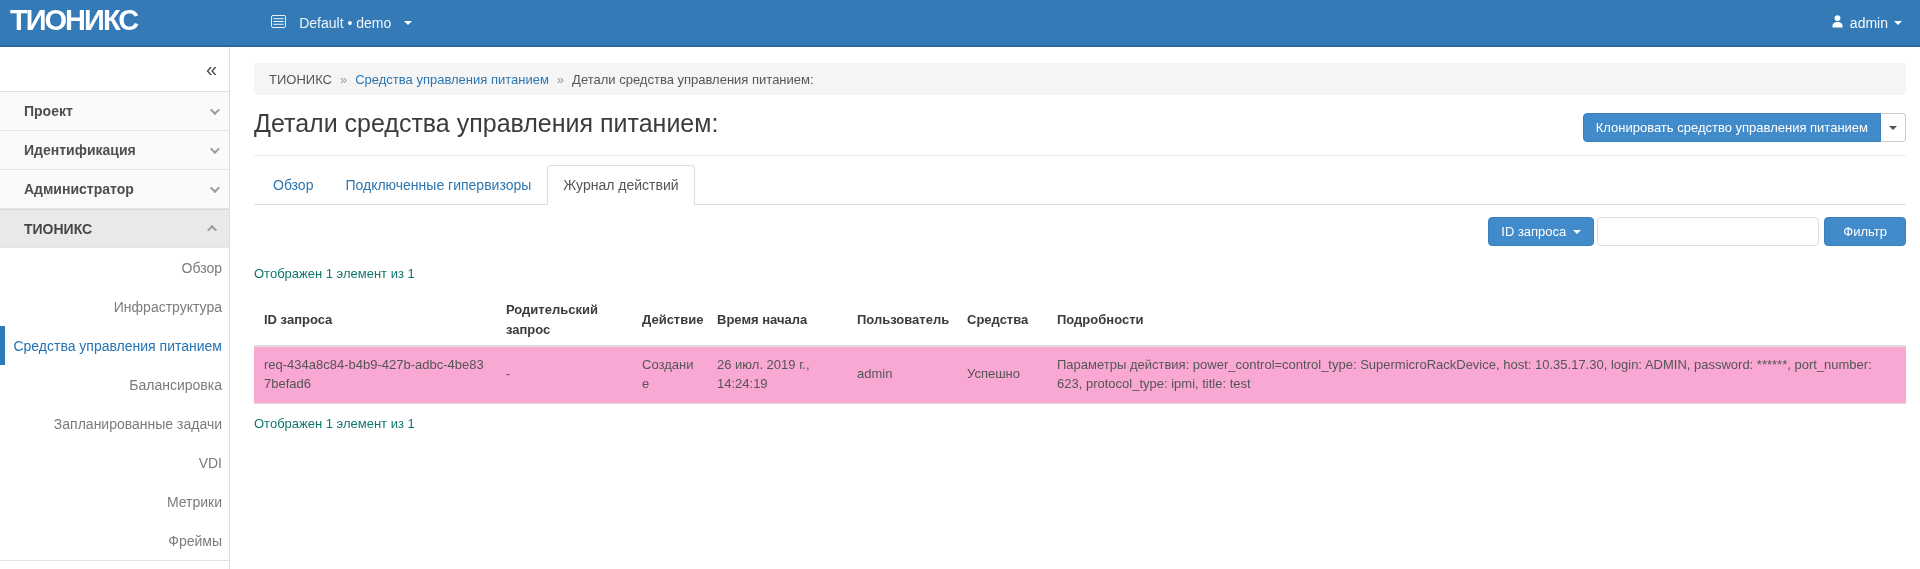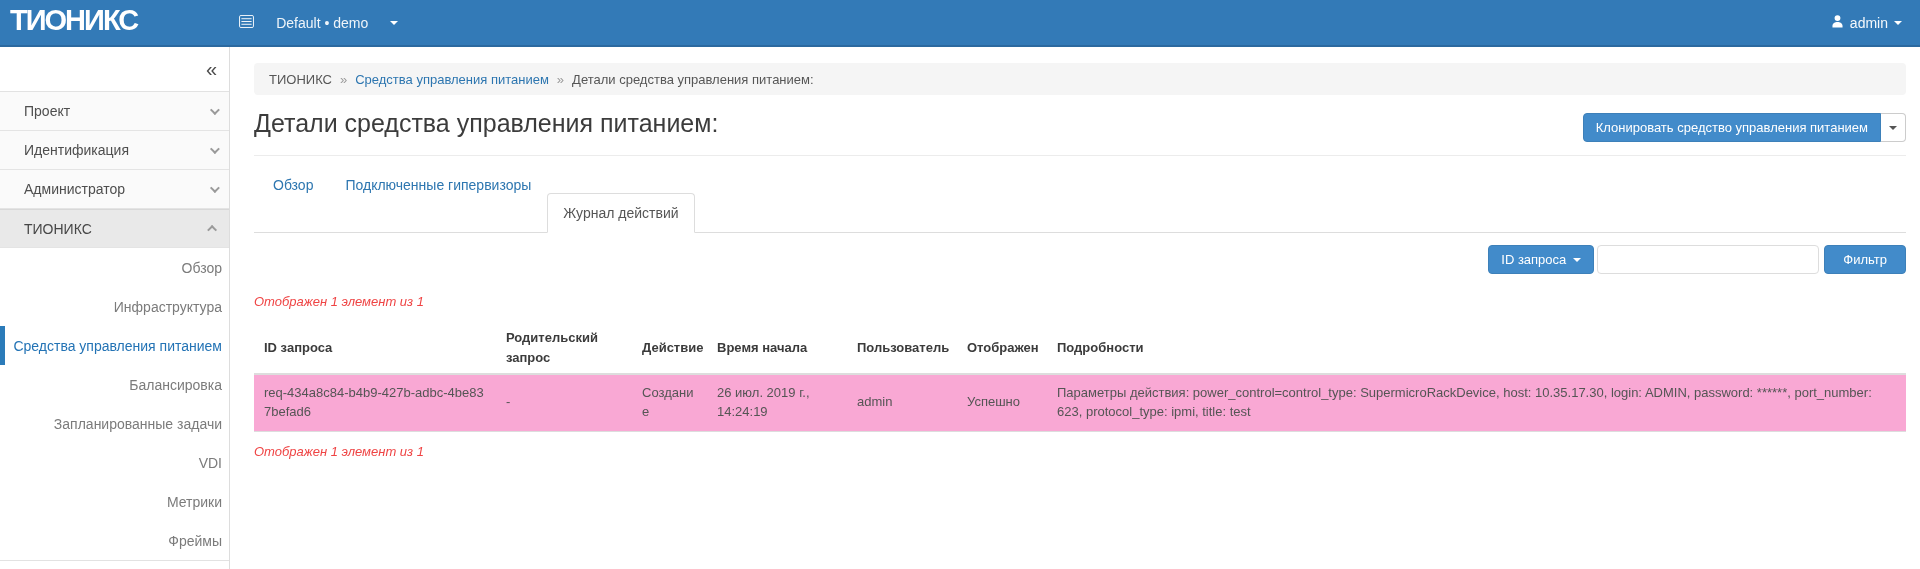--- a/index.html
+++ b/index.html
@@ -3,34 +3,34 @@
 <meta charset="utf-8">
 <style>
   * { box-sizing: border-box; margin: 0; padding: 0; }
   html,body { width:1920px; height:569px; overflow:hidden; background:#fff;
     font-family:"Liberation Sans","DejaVu Sans",sans-serif; font-size:13px; color:#4c4c4c; }
 
   
   .topbar { height:47px; background:#337ab7; border-bottom:2px solid #2c699f;
     display:flex; align-items:center; color:#fff; position:relative; }
   .logo { font-size:29px; font-weight:bold; letter-spacing:-2px; padding:0 14px 4px 10px; color:#fff; }
-  .ctx { margin-left:88px; display:flex; align-items:center; gap:22px; color:rgba(255,255,255,.92); font-size:14px; cursor:pointer; }
+  .ctx { margin-left:120px; display:flex; align-items:center; gap:13px; color:rgba(255,255,255,.92); font-size:14px; cursor:pointer; }
   .userbox { margin-left:auto; margin-right:18px; display:flex; align-items:center; gap:6px; color:rgba(255,255,255,.95); font-size:14px; cursor:pointer; }
   .caret-w { width:0; height:0; border-left:4px solid transparent; border-right:4px solid transparent; border-top:4px solid #fff; margin-top:1px; }
 
   
   .layout { display:flex; height:522px; }
 
   
   .sidebar { width:230px; min-width:230px; background:#fff; border-right:1px solid #ddd; }
   .side-top { height:45px; border-bottom:1px solid #e2e2e2; display:flex; align-items:center; justify-content:flex-end; padding-right:12px; }
   .collapse-btn { font-size:20px; color:#4a4a4a; cursor:pointer; line-height:1; }
   .side-sec { height:39px; border-bottom:1px solid #e4e4e4; background:#fafafa;
     display:flex; align-items:center; justify-content:space-between; padding:0 12px 0 24px;
-    font-size:14px; font-weight:normal; color:#4e4e4e; cursor:pointer; }
+    font-size:14px; font-weight:bold; color:#4e4e4e; cursor:pointer; }
   .side-sec.active { background:#e9e9e9; border-top:1px solid #d8d8d8; color:#464646; }
   .chev { width:7px; height:7px; border-right:2px solid #9a9a9a; border-bottom:2px solid #9a9a9a; }
   .chev.down { transform:rotate(45deg) translateY(-2px); }
   .chev.up { transform:rotate(-135deg) translateY(-2px); }
   .side-list { border-bottom:1px solid #e2e2e2; }
   .side-item { height:39px; display:flex; align-items:center; justify-content:flex-end;
     padding-right:7px; font-size:14px; color:#7b7b7b; cursor:pointer; background:#fff; }
   .side-item.selected { color:#2373b5; border-left:5px solid #2b7bb9; padding-left:2px; }
 
   
@@ -50,30 +50,30 @@
     font-family:inherit; }
   .btn-clone { border-radius:4px 0 0 4px; }
   .btn-caret-split { width:25px; height:29px; background:#fff; border:1px solid #ccc; border-left:none;
     border-radius:0 4px 4px 0; display:flex; align-items:center; justify-content:center; cursor:pointer; }
   .caret-d { width:0; height:0; border-left:4px solid transparent; border-right:4px solid transparent; border-top:4px solid #555; }
 
   .tabs { display:flex; border-bottom:1px solid #ddd; margin-top:9px; padding-left:3px; }
   .tab { padding:10px 15px; font-size:14px; color:#2d76b0; cursor:pointer; margin-bottom:-1px;
     border:1px solid transparent; line-height:18px; }
   .tab.active { color:#555; background:#fff; border-color:#ddd; border-bottom-color:#fff;
-    border-radius:4px 4px 0 0;margin-top:28px; }
+    border-radius:4px 4px 0 0; }
 
   .filter-row { display:flex; justify-content:flex-end; align-items:center; margin-top:12px; }
   .btn-field { border-radius:4px; gap:7px; }
   .caret-sm { width:0; height:0; border-left:4px solid transparent; border-right:4px solid transparent; border-top:4px solid #fff; }
   .filter-input { width:222px; height:29px; border:1px solid #ddd; border-radius:4px; margin-left:3px;
     padding:0 8px; font-family:inherit; font-size:13px; color:#555; outline:none; }
   .btn-filter { border-radius:4px; margin-left:5px; padding:8px 18px; }
 
-  .caption { margin-top:20px; color:#ef4444;font-style:italic; }
+  .caption { margin-top:20px; color:#0f766e; }
   .caption.bottom { margin-top:12px; }
 
   table { width:100%; border-collapse:collapse; margin-top:13px; table-layout:fixed; }
   th { text-align:left; font-size:13px; font-weight:bold; color:#3b3b3b;
     padding:6px 10px; border-bottom:2px solid #ddd; vertical-align:middle; line-height:1.5; }
   td { font-size:13px; color:#555; padding:9px 10px; border-bottom:1px solid #ddd;
     vertical-align:middle; line-height:1.45; word-wrap:break-word; overflow-wrap:break-word; }
   tr.data-row { background:#f9a8d4; }
   .break-id { word-break:break-all; }
 
@@ -192,21 +192,21 @@
           <col style="width:90px">
           <col>
       </colgroup>
       <thead>
         <tr>
           <th>ID запроса</th>
           <th>Родительский запрос</th>
           <th>Действие</th>
           <th>Время начала</th>
           <th>Пользователь</th>
-          <th>Отображен</th>
+          <th>Средства</th>
           <th>Подробности</th>
         </tr>
       </thead>
       <tbody>
         <tr class="data-row">
           <td class="break-id">req-434a8c84-b4b9-427b-adbc-4be837befad6</td>
           <td>-</td>
           <td>Создание</td>
           <td>26 июл. 2019 г., 14:24:19</td>
           <td>admin</td>

